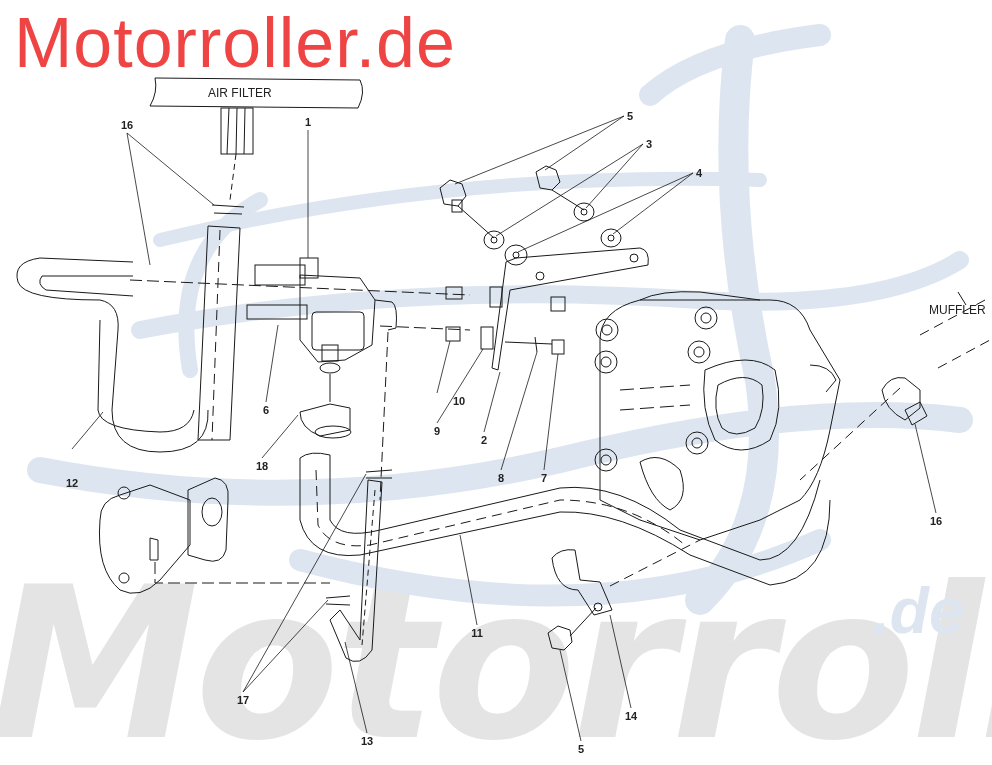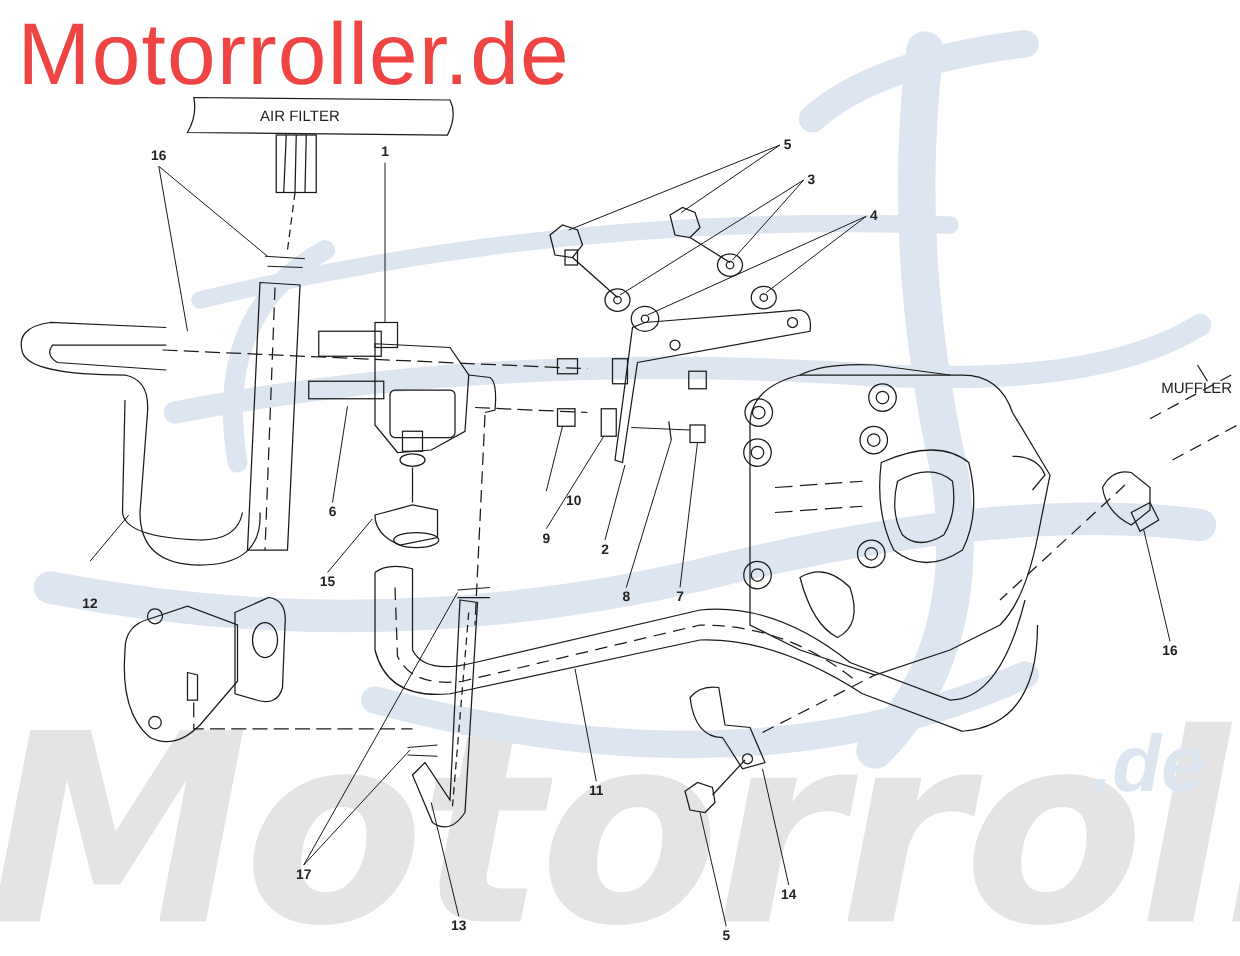--- a/index.html
+++ b/index.html
@@ -195,16 +195,16 @@
 <div class="callout" style="left:581px; top:749px;">5</div>
 <div class="callout" style="left:266px; top:410px;">6</div>
 <div class="callout" style="left:544px; top:478px;">7</div>
 <div class="callout" style="left:501px; top:478px;">8</div>
 <div class="callout" style="left:437px; top:431px;">9</div>
 <div class="callout" style="left:437px; top:401px;margin-left:22px;">10</div>
 <div class="callout" style="left:477px; top:633px;">11</div>
 <div class="callout" style="left:72px; top:457px;margin-top:26px;">12</div>
 <div class="callout" style="left:367px; top:741px;">13</div>
 <div class="callout" style="left:631px; top:716px;">14</div>
-<div class="callout" style="left:262px; top:466px;">15</div>
+<div class="callout" style="left:262px; top:466px;">18</div>
 <div class="callout" style="left:127px; top:125px;">16</div>
 <div class="callout" style="left:936px; top:521px;">16</div>
 <div class="callout" style="left:243px; top:700px;">17</div>
 
 </body></html>

